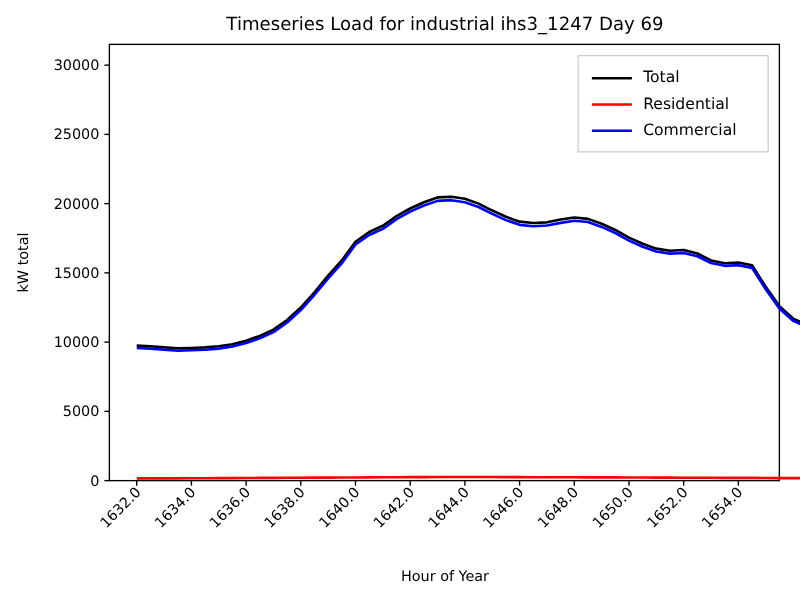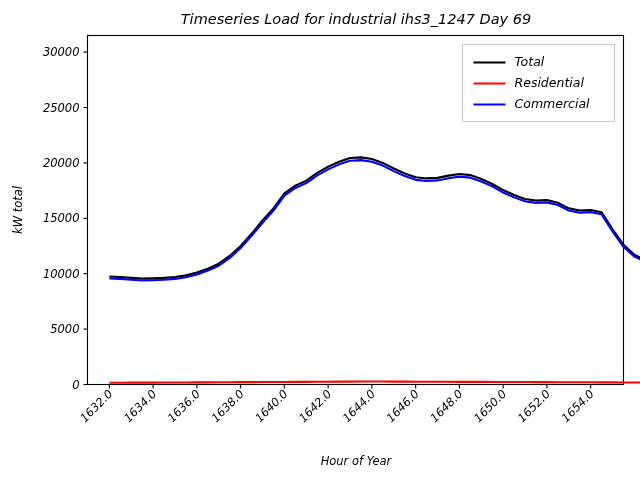--- a/index.html
+++ b/index.html
@@ -11,21 +11,20 @@
     width: 640px;
     height: 480px;
     font-family: "DejaVu Sans", sans-serif;
     overflow: hidden;
   }
   #figure {
     position: relative;
     width: 640px;
     height: 480px;
     background: #ffffff;
-    font-style: italic;
   }
   #figure svg {
     display: block;
   }
   .chart-title {
     font-family: "DejaVu Sans", sans-serif;
     font-size: 14.5px;
     fill: #000000;
     text-anchor: middle;
   }

